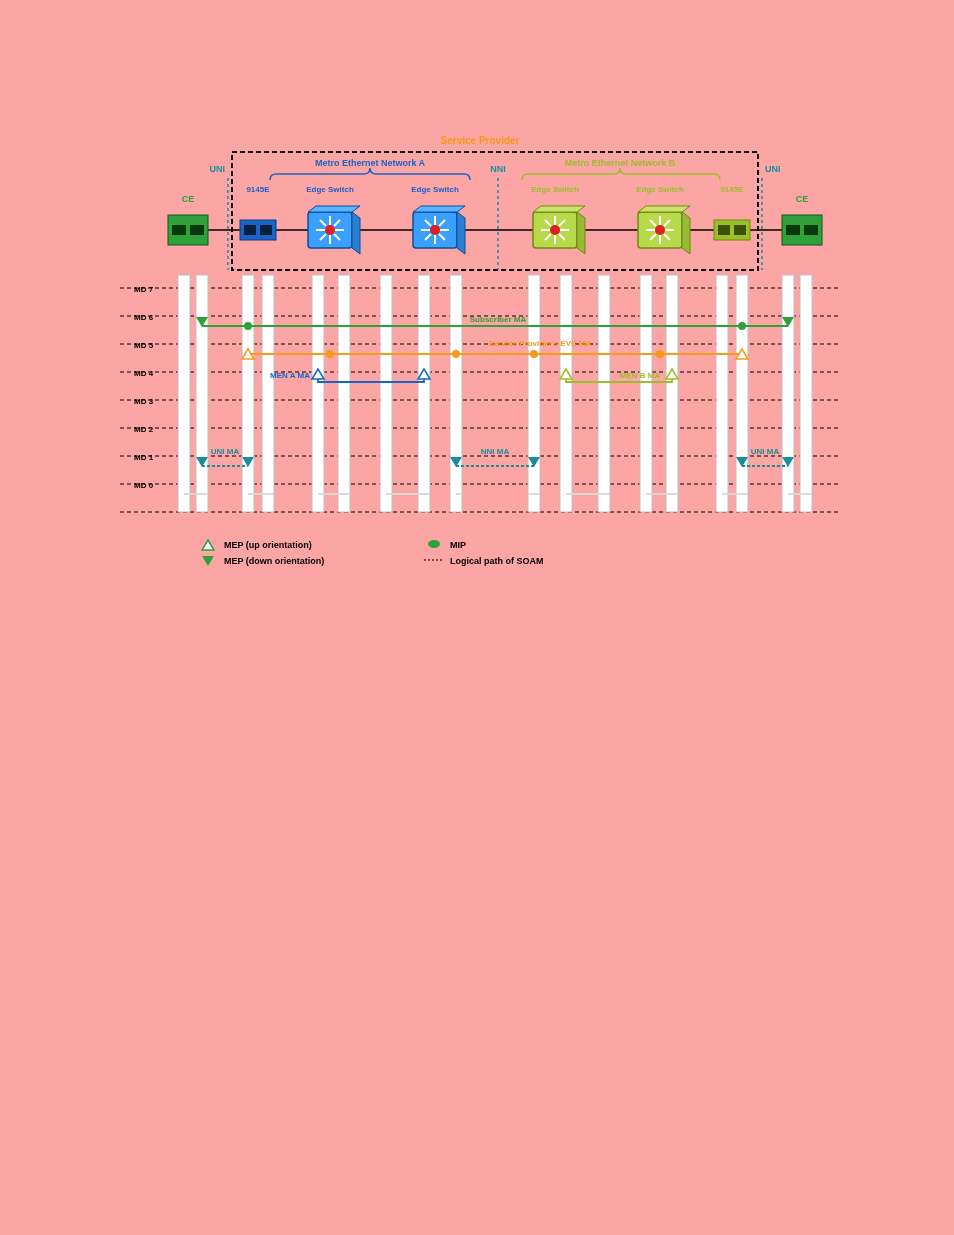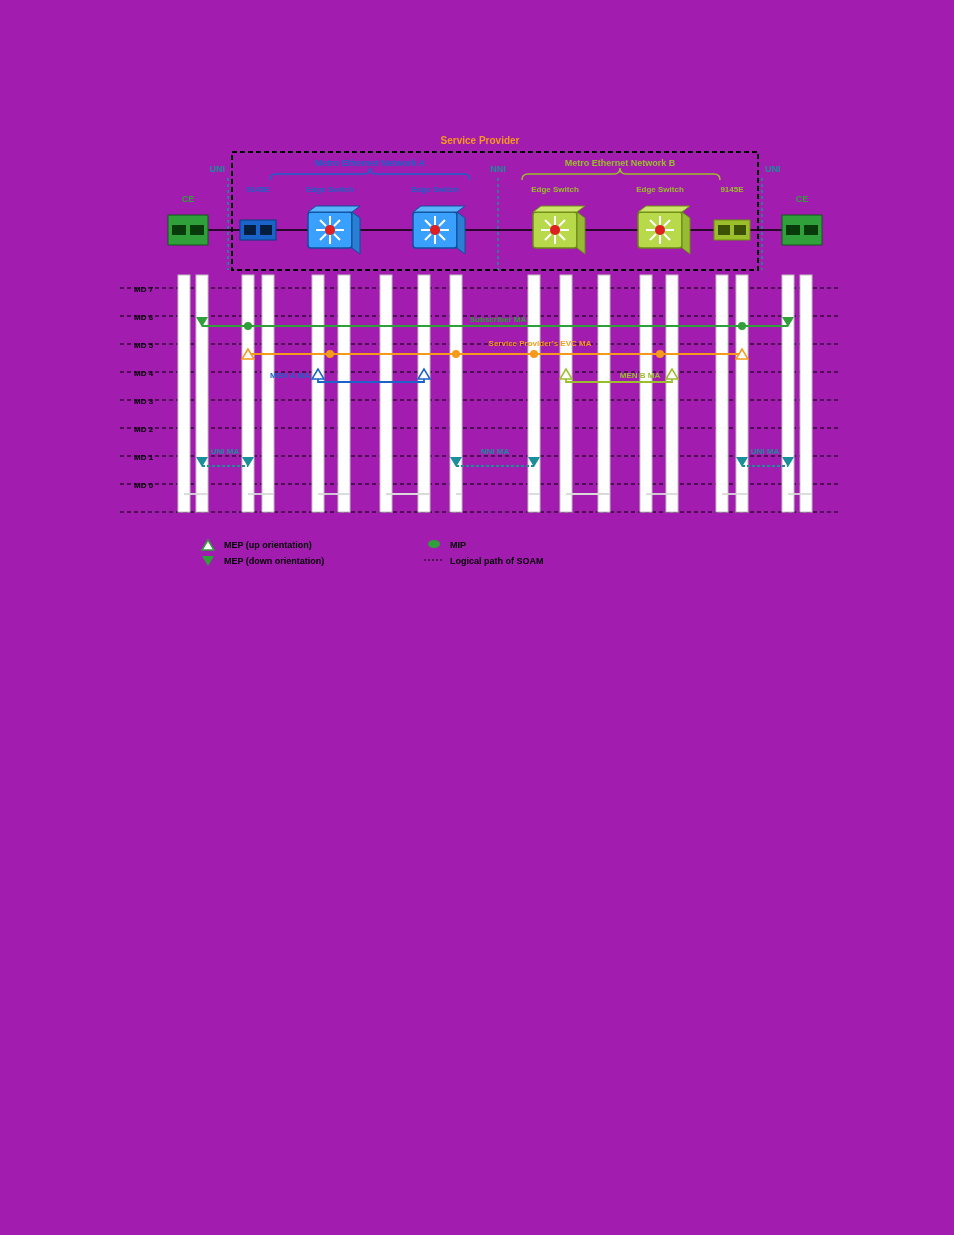--- a/index.html
+++ b/index.html
@@ -1,16 +1,16 @@
 <!DOCTYPE html>
 <html><head>
 <meta charset="utf-8">
 <style>
   html,body{margin:0;padding:0;background:#fff;font-family:Arial,Helvetica,sans-serif}
-  .page{width:954px;height:1235px;position:relative;background:#a21caf;margin:0 auto}
+  .page{width:954px;height:1235px;position:relative;background:#fca5a5;margin:0 auto}
   .fig{position:absolute;left:120px;top:130px;width:720px;height:450px}
   text{font-family:Arial,Helvetica,sans-serif}
 </style>
 </head>
 <body>
 
 <div class="page">
   <div class="fig">
     <svg viewBox="0 0 720 450" width="720" height="450">
       <defs>

